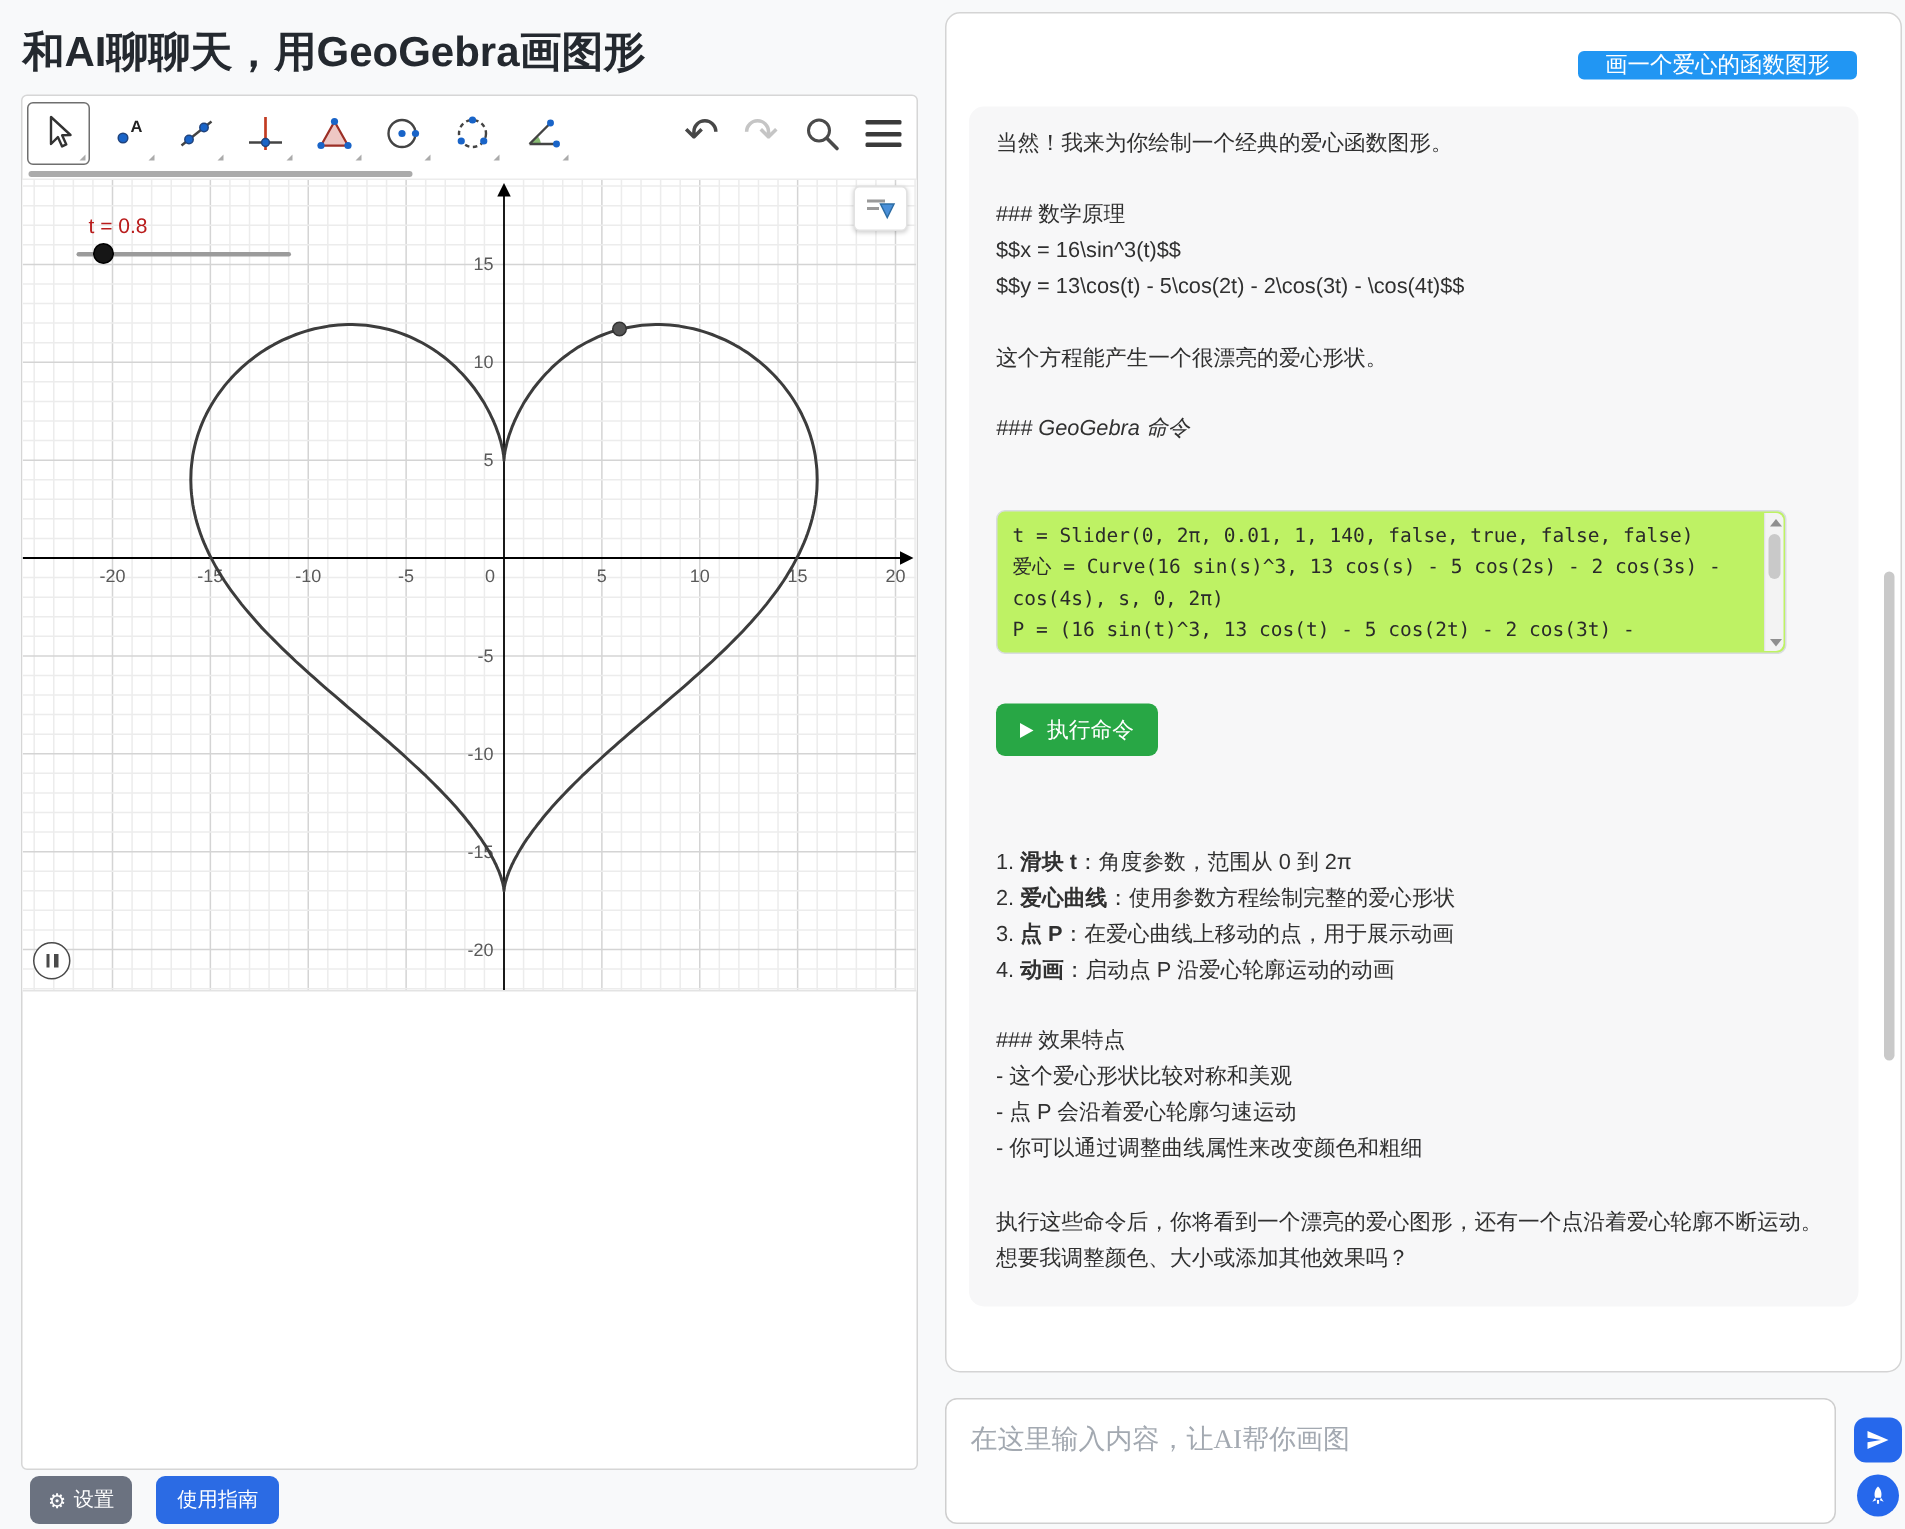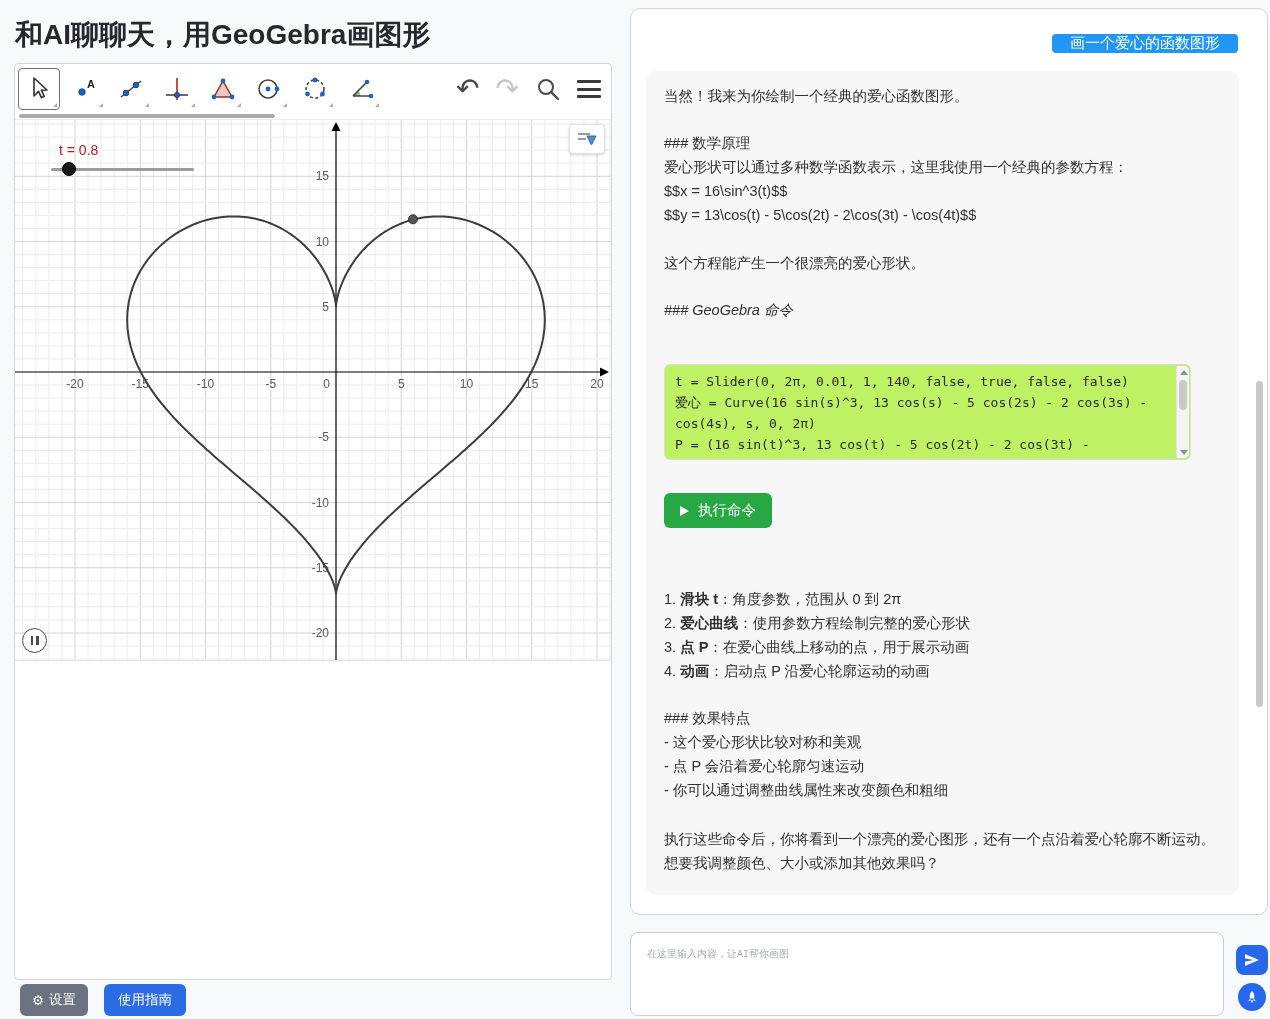--- a/index.html
+++ b/index.html
@@ -97,21 +97,21 @@
     border-radius:6px; padding:8px 16px; font-size:14.5px; cursor:pointer; margin:0 0 59px 0; font-family:inherit;
   }
   .run-btn .play { width:0; height:0; border-left:9px solid #fff; border-top:5.5px solid transparent; border-bottom:5.5px solid transparent; }
   .chat-sb-thumb { position:absolute; right:4px; top:372px; width:7px; height:326px; background:#c9c9c9; border-radius:4px; }
   .input-card {
     position:absolute; left:630px; top:932px; width:594px; height:84px;
     background:#fff; border:1px solid #cfcfcf; border-radius:8px;
   }
   .input-card textarea {
     width:100%; height:100%; border:none; outline:none; resize:none; background:transparent;
-    padding:14px 16px; font-size:10px; color:#333; font-family:Liberation Mono, monospace;
+    padding:14px 16px; font-size:18px; color:#333; font-family:Liberation Serif, serif;
   }
   .input-card textarea::placeholder { color:#a3a9b1; }
   .side-btns { position:absolute; left:1236px; top:945px; width:32px; display:flex; flex-direction:column; align-items:center; gap:8px; }
   .send-btn { width:32px; height:30px; border-radius:8px; background:#2668ec; border:none; display:flex; align-items:center; justify-content:center; cursor:pointer; }
   .boost-btn { width:28px; height:28px; border-radius:50%; background:#2668ec; border:none; display:flex; align-items:center; justify-content:center; cursor:pointer; }
 </style>
 </head>
 <body>
 
 <div class="page-title">和AI聊聊天，用GeoGebra画图形</div>
@@ -329,21 +329,20 @@
     <span>设置</span>
   </button>
   <button class="guide-btn">使用指南</button>
 </div>
 
 <div class="chat-card">
   <div class="user-bubble">画一个爱心的函数图形</div>
   <div class="ai-bubble">
     <p class="mb23">当然！我来为你绘制一个经典的爱心函数图形。</p>
     <p>### 数学原理</p>
-    <p>爱心形状可以通过多种数学函数表示，这里我使用一个经典的参数方程：</p>
     <p>$$x = 16\sin^3(t)$$</p>
     <p class="mb24">$$y = 13\cos(t) - 5\cos(2t) - 2\cos(3t) - \cos(4t)$$</p>
     <p class="mb23">这个方程能产生一个很漂亮的爱心形状。</p>
     <p class="mb42">### GeoGebra 命令</p>
 
     <div class="code-wrap">
       <pre>t = Slider(0, 2π, 0.01, 1, 140, false, true, false, false)
 爱心 = Curve(16 sin(s)^3, 13 cos(s) - 5 cos(2s) - 2 cos(3s) - cos(4s), s, 0, 2π)
 P = (16 sin(t)^3, 13 cos(t) - 5 cos(2t) - 2 cos(3t) - cos(4t))</pre>
       <div class="code-sb">

